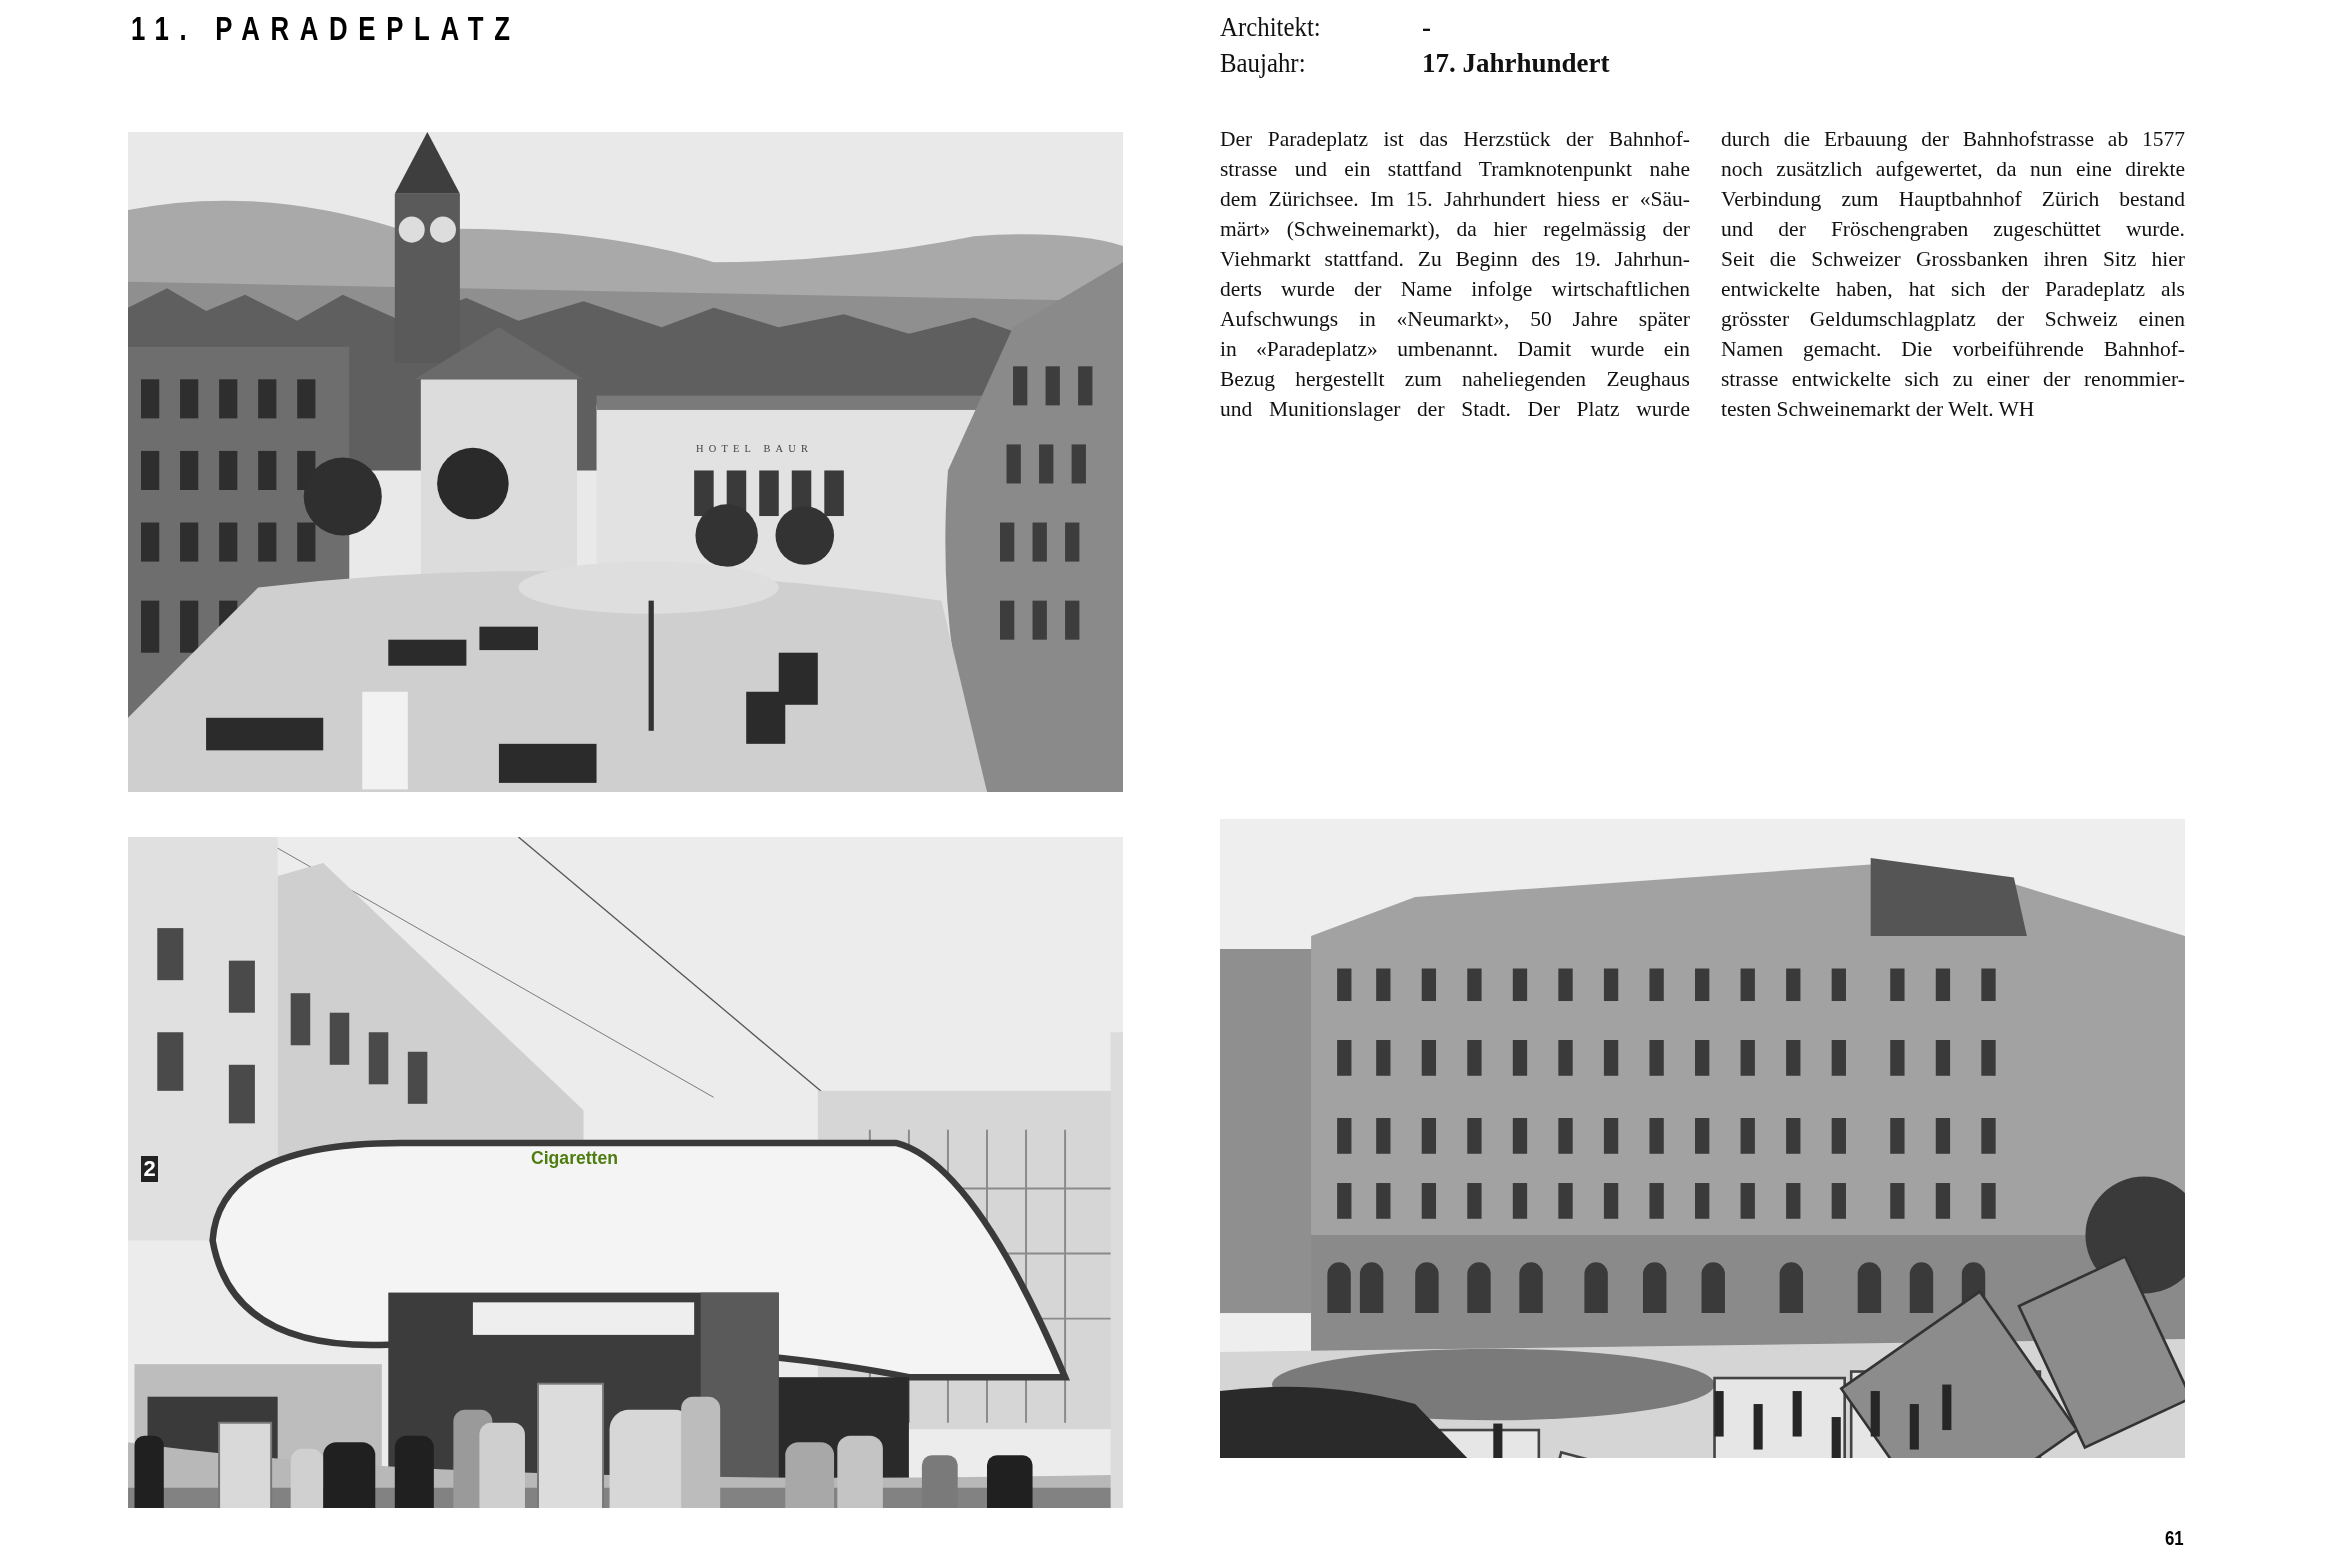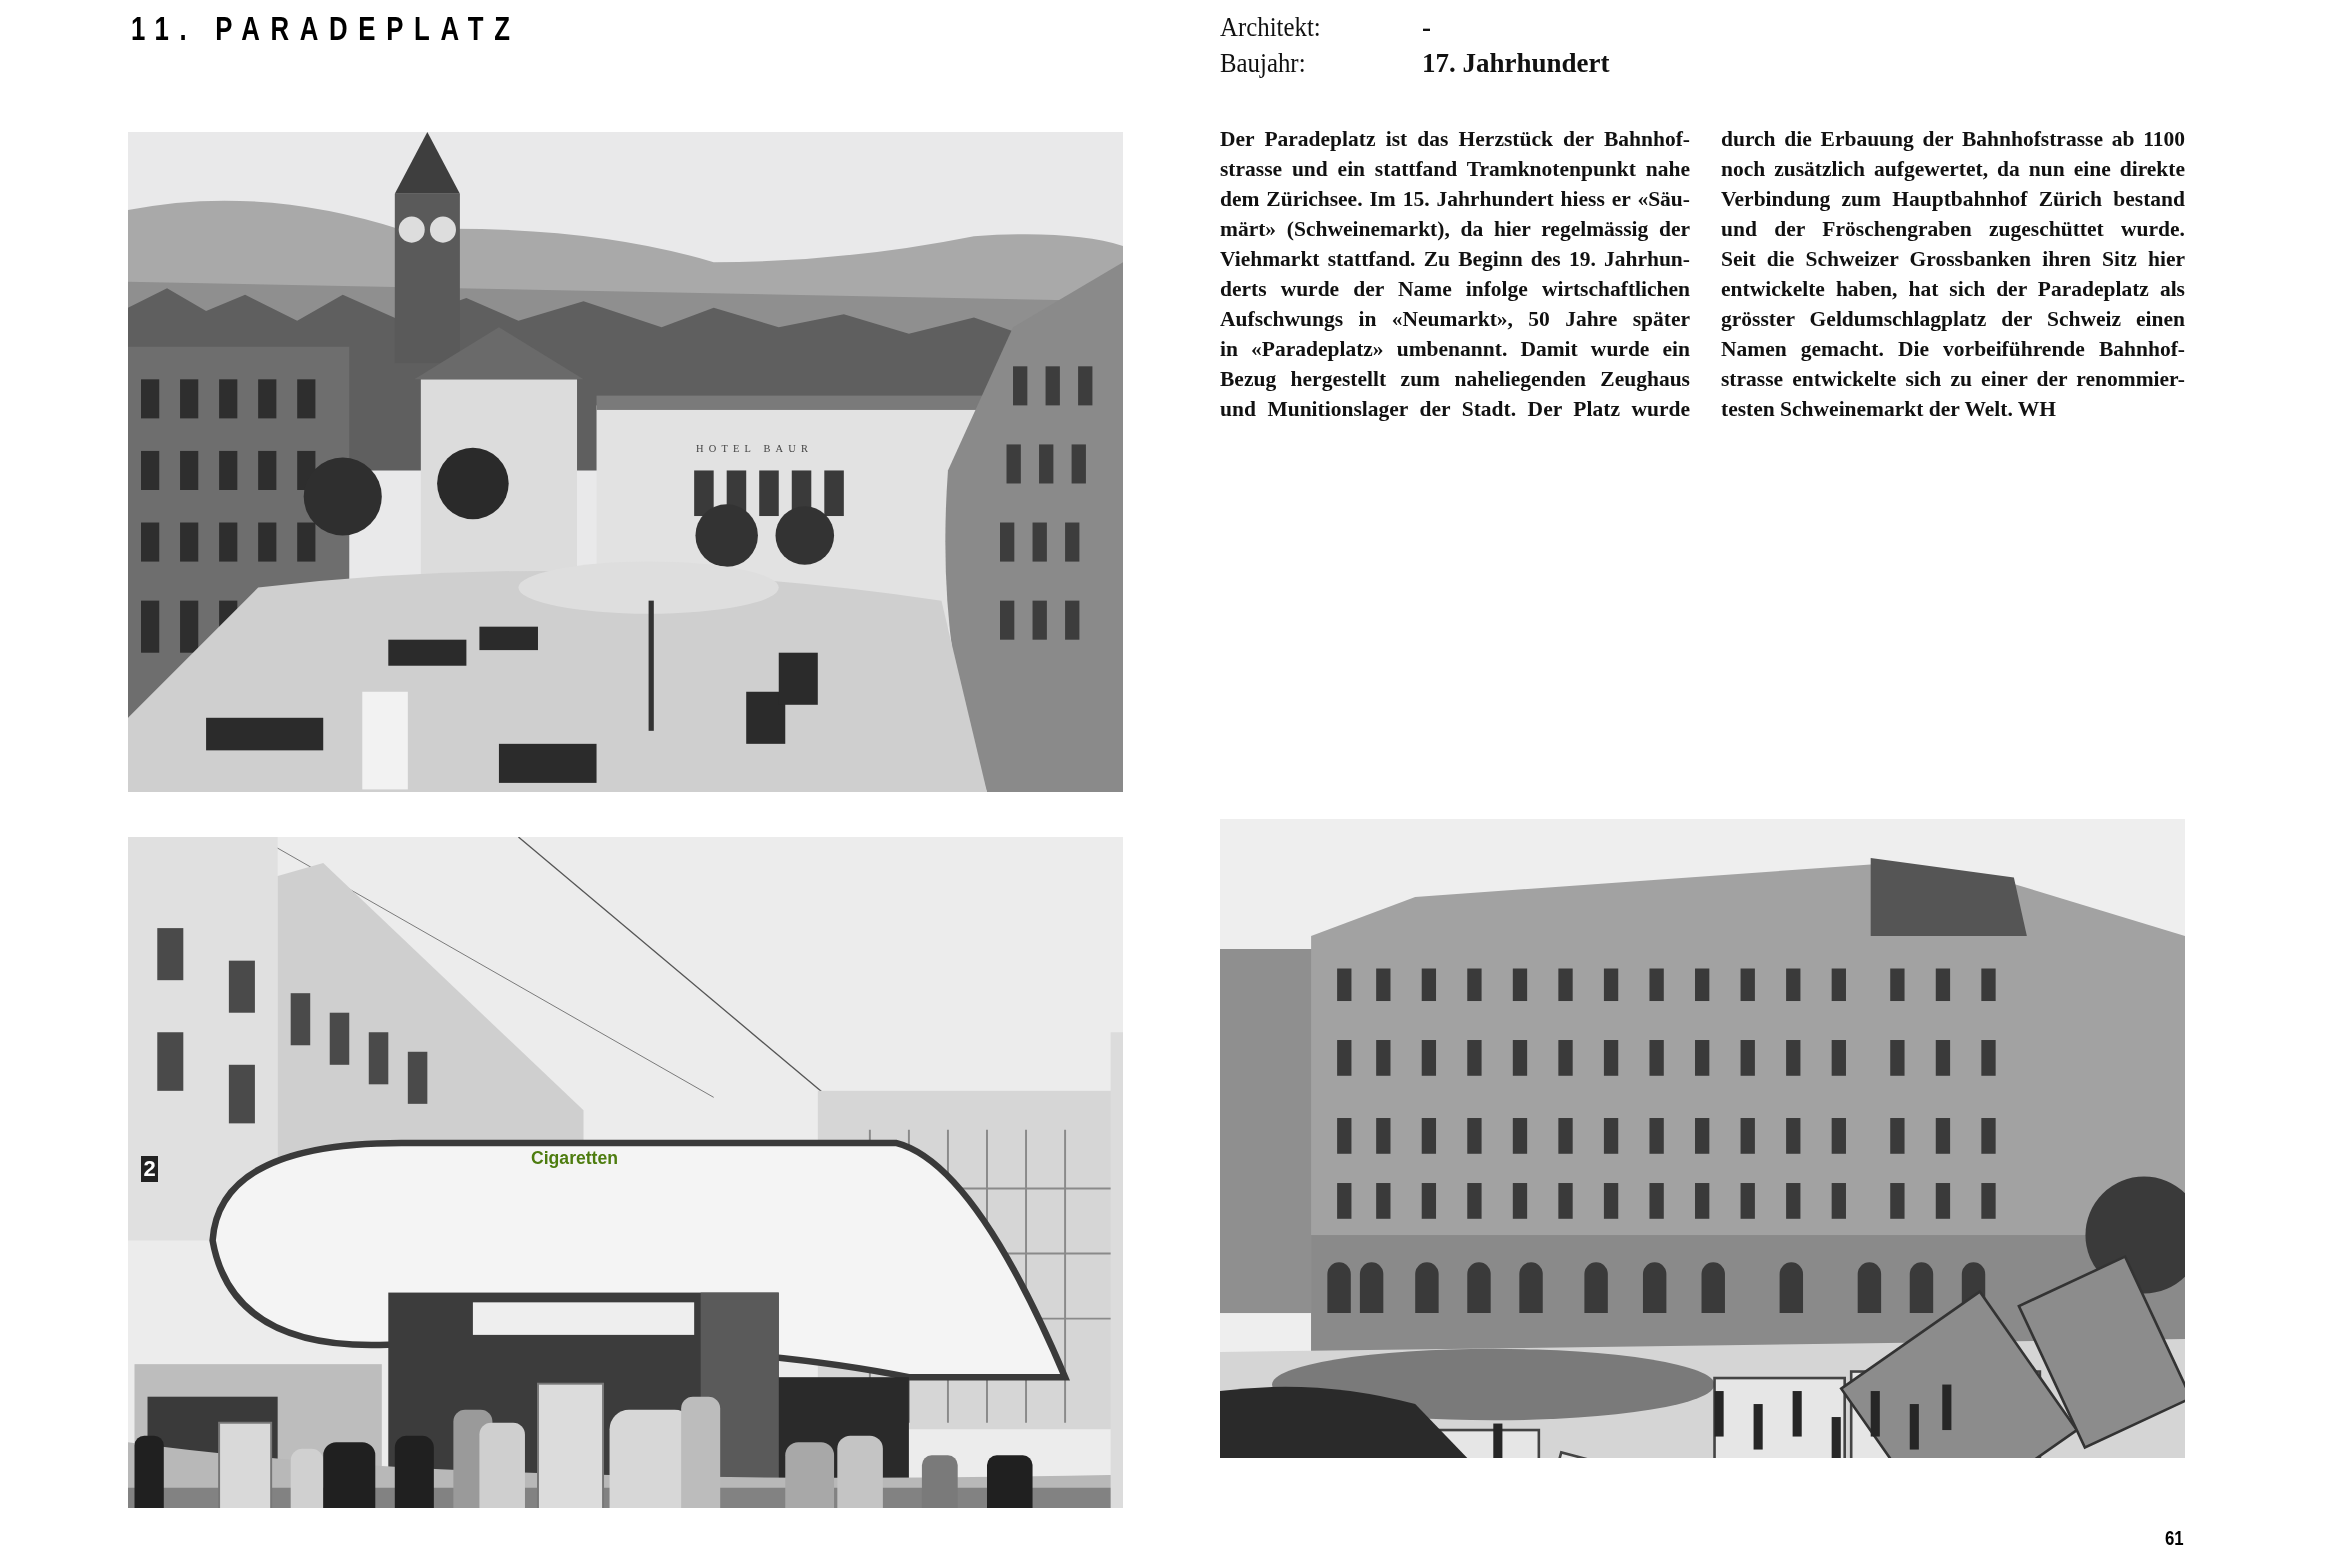--- a/index.html
+++ b/index.html
@@ -4,21 +4,21 @@
 <style>
   html,body{margin:0;padding:0;background:#ffffff;}
   body{width:2342px;height:1561px;position:relative;overflow:hidden;font-family:"Liberation Serif","DejaVu Serif",serif;color:#111;}
   .abs{position:absolute;}
   .title{left:131px;top:9px;font-family:"Liberation Sans","DejaVu Sans",sans-serif;font-weight:bold;font-size:33px;letter-spacing:13.7px;line-height:39px;white-space:nowrap;transform:scaleX(0.78);transform-origin:left top;color:#000;}
   .meta{left:1220px;top:9px;font-size:27px;line-height:36px;}
   .meta-row{display:flex;white-space:nowrap;}
   .meta-label{width:202px;transform:scaleX(0.92);transform-origin:left;}
   .meta-value{font-weight:bold;}
   .col{top:124px;width:470px;font-size:21.5px;line-height:30px;text-align:justify;hyphens:manual;}
-  .col .ln{display:block;height:30px;white-space:nowrap;text-align:justify;text-align-last:justify;font-weight:bold;}
+  .col .ln{display:block;height:30px;white-space:nowrap;text-align:justify;text-align-last:justify;}
   .col .ln.last{text-align-last:left;}
   .col1{left:1220px;}
   .col2{left:1721px;width:464px;}
   .photo{overflow:hidden;background:#d8d8d8;}
   .photo svg{display:block;width:100%;height:100%;}
   .photo-label{position:absolute;font-family:"Liberation Sans","DejaVu Sans",sans-serif;white-space:nowrap;}
   .pagenum{left:2165px;top:1526px;font-family:"Liberation Sans","DejaVu Sans",sans-serif;font-weight:bold;font-size:21px;transform:scaleX(0.8);transform-origin:left top;color:#000;}
 </style>
 </head>
 <body>
@@ -42,21 +42,21 @@
   <span class="ln">dem Zürichsee. Im 15. Jahrhundert hiess er «Säu-</span>
   <span class="ln">märt» (Schweinemarkt), da hier regelmässig der</span>
   <span class="ln">Viehmarkt stattfand. Zu Beginn des 19. Jahrhun-</span>
   <span class="ln">derts wurde der Name infolge wirtschaftlichen</span>
   <span class="ln">Aufschwungs in «Neumarkt», 50 Jahre später</span>
   <span class="ln">in «Paradeplatz» umbenannt. Damit wurde ein</span>
   <span class="ln">Bezug hergestellt zum naheliegenden Zeughaus</span>
   <span class="ln">und Munitionslager der Stadt. Der Platz wurde</span>
 </div>
 <div class="abs col col2">
-  <span class="ln">durch die Erbauung der Bahnhofstrasse ab 1100</span>
+  <span class="ln">durch die Erbauung der Bahnhofstrasse ab 1577</span>
   <span class="ln">noch zusätzlich aufgewertet, da nun eine direkte</span>
   <span class="ln">Verbindung zum Hauptbahnhof Zürich bestand</span>
   <span class="ln">und der Fröschengraben zugeschüttet wurde.</span>
   <span class="ln">Seit die Schweizer Grossbanken ihren Sitz hier</span>
   <span class="ln">entwickelte haben, hat sich der Paradeplatz als</span>
   <span class="ln">grösster Geldumschlagplatz der Schweiz einen</span>
   <span class="ln">Namen gemacht. Die vorbeiführende Bahnhof-</span>
   <span class="ln">strasse entwickelte sich zu einer der renommier-</span>
   <span class="ln last">testen Schweinemarkt der Welt. WH</span>
 </div>

